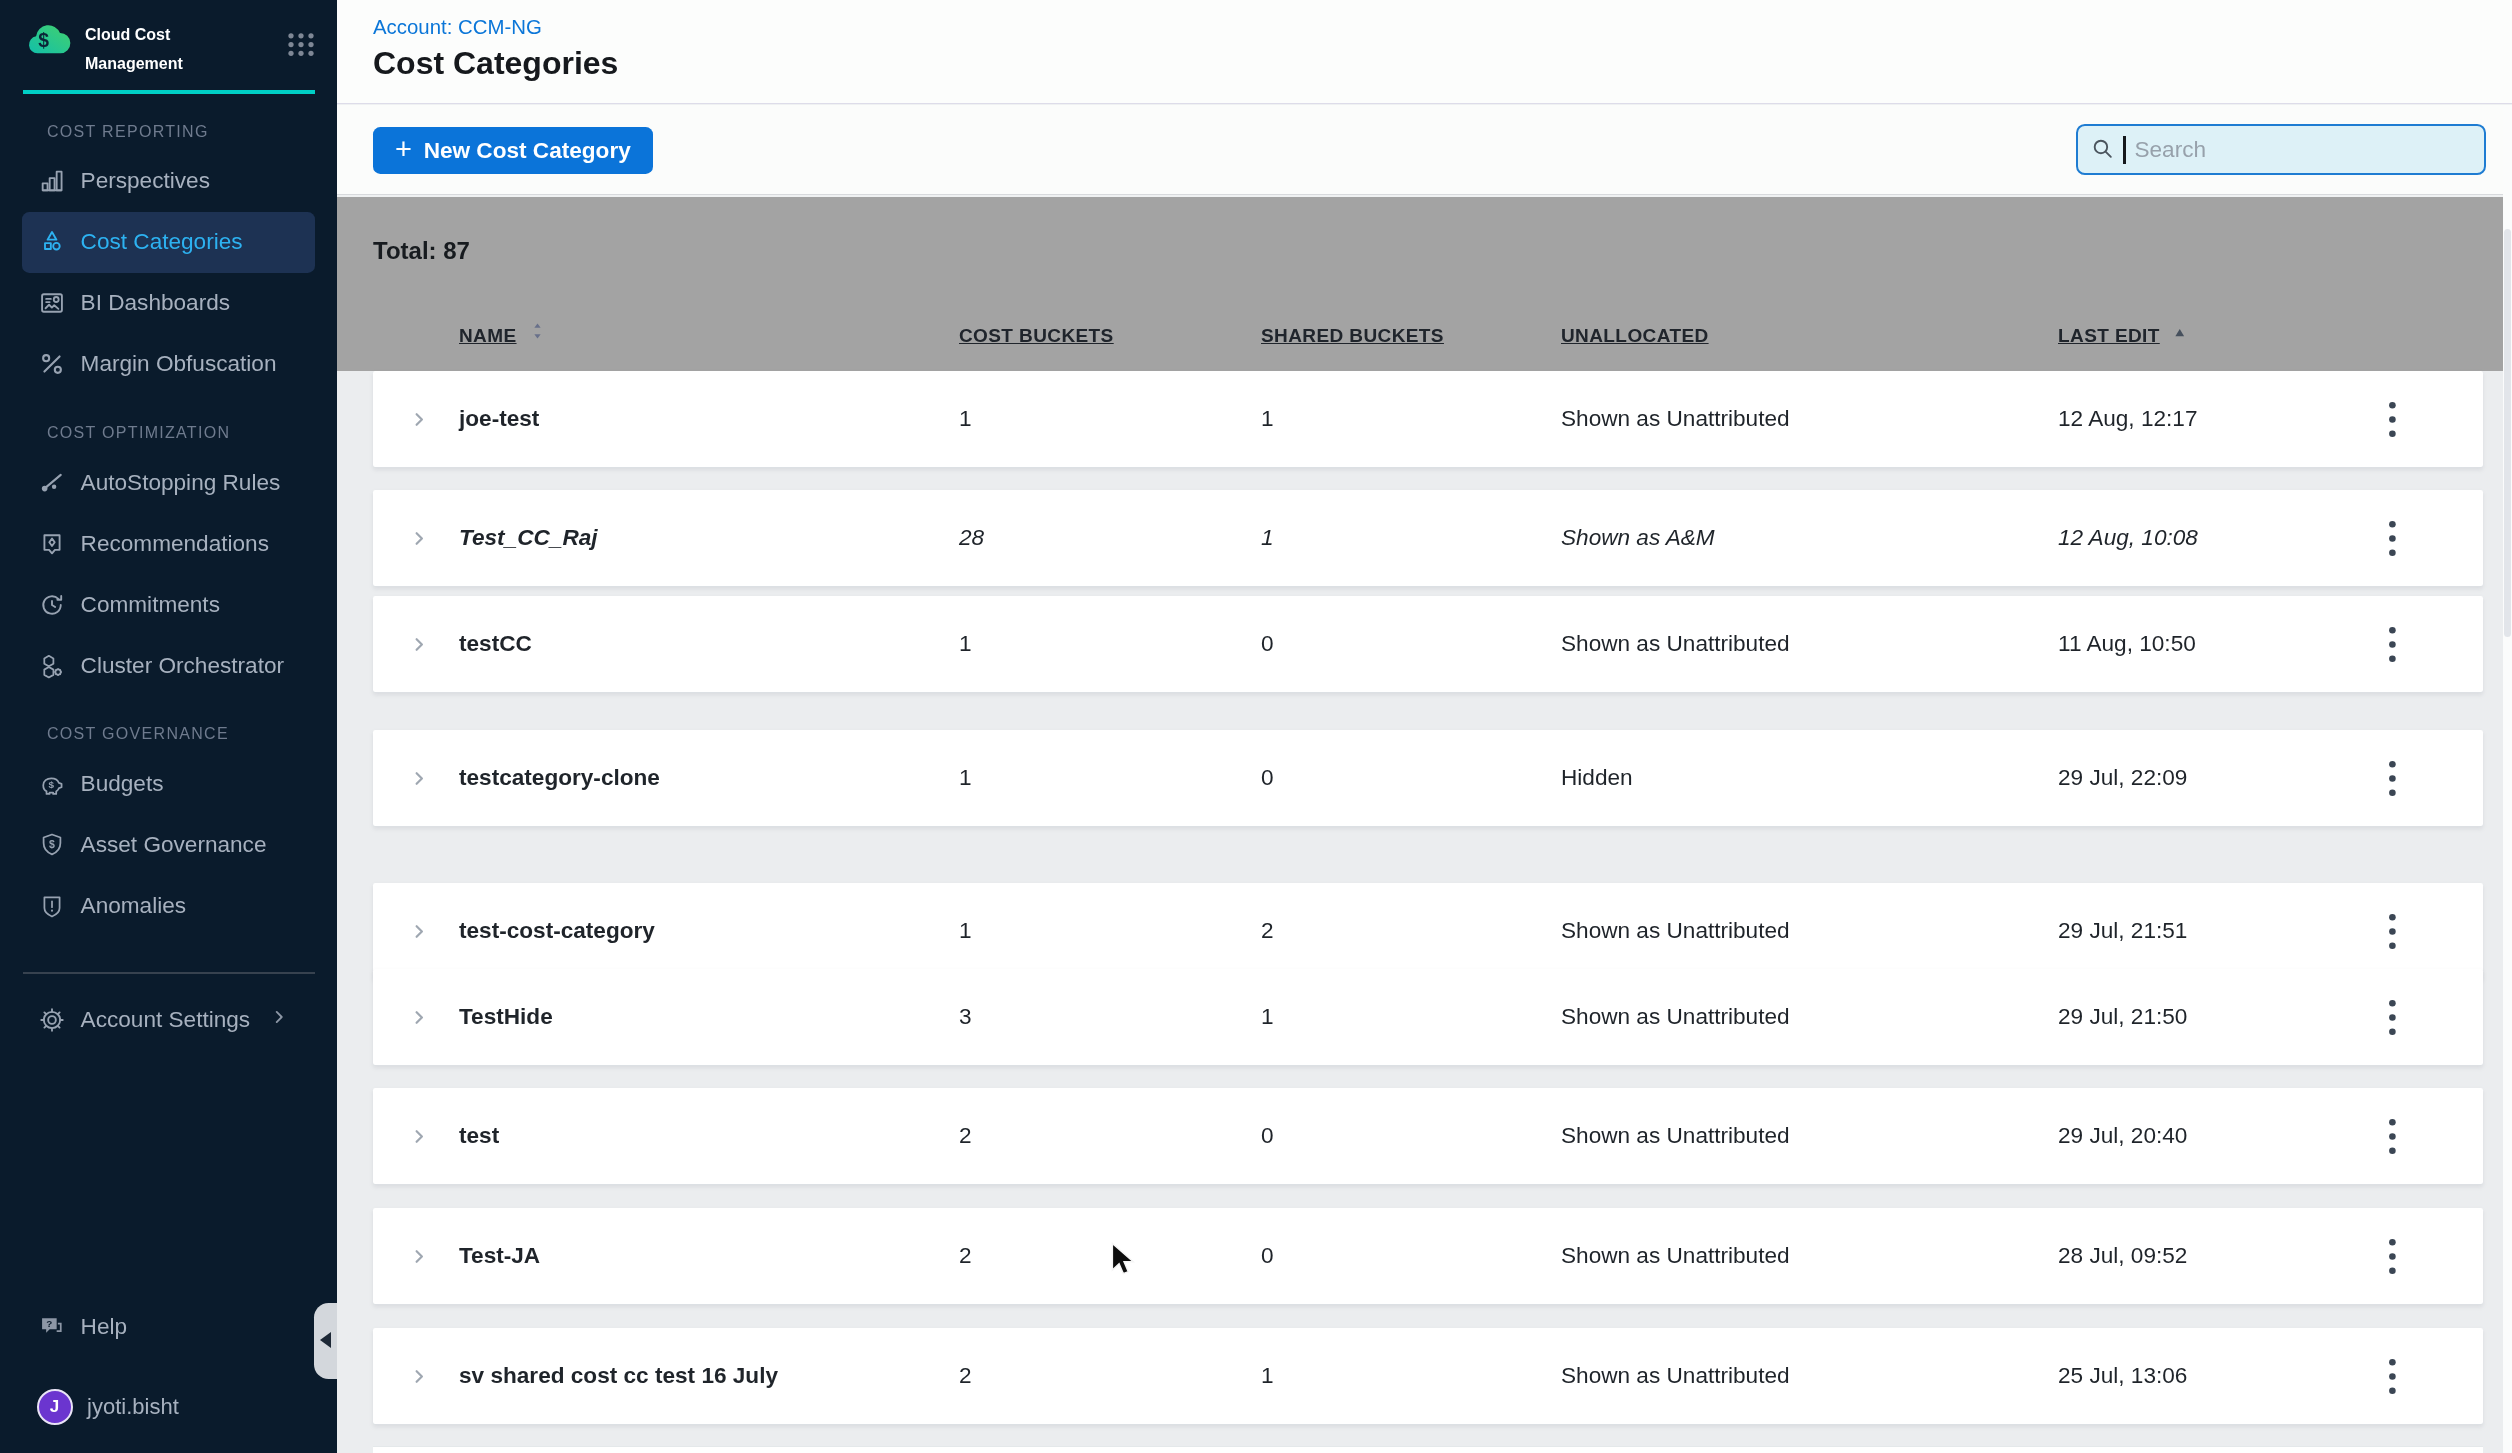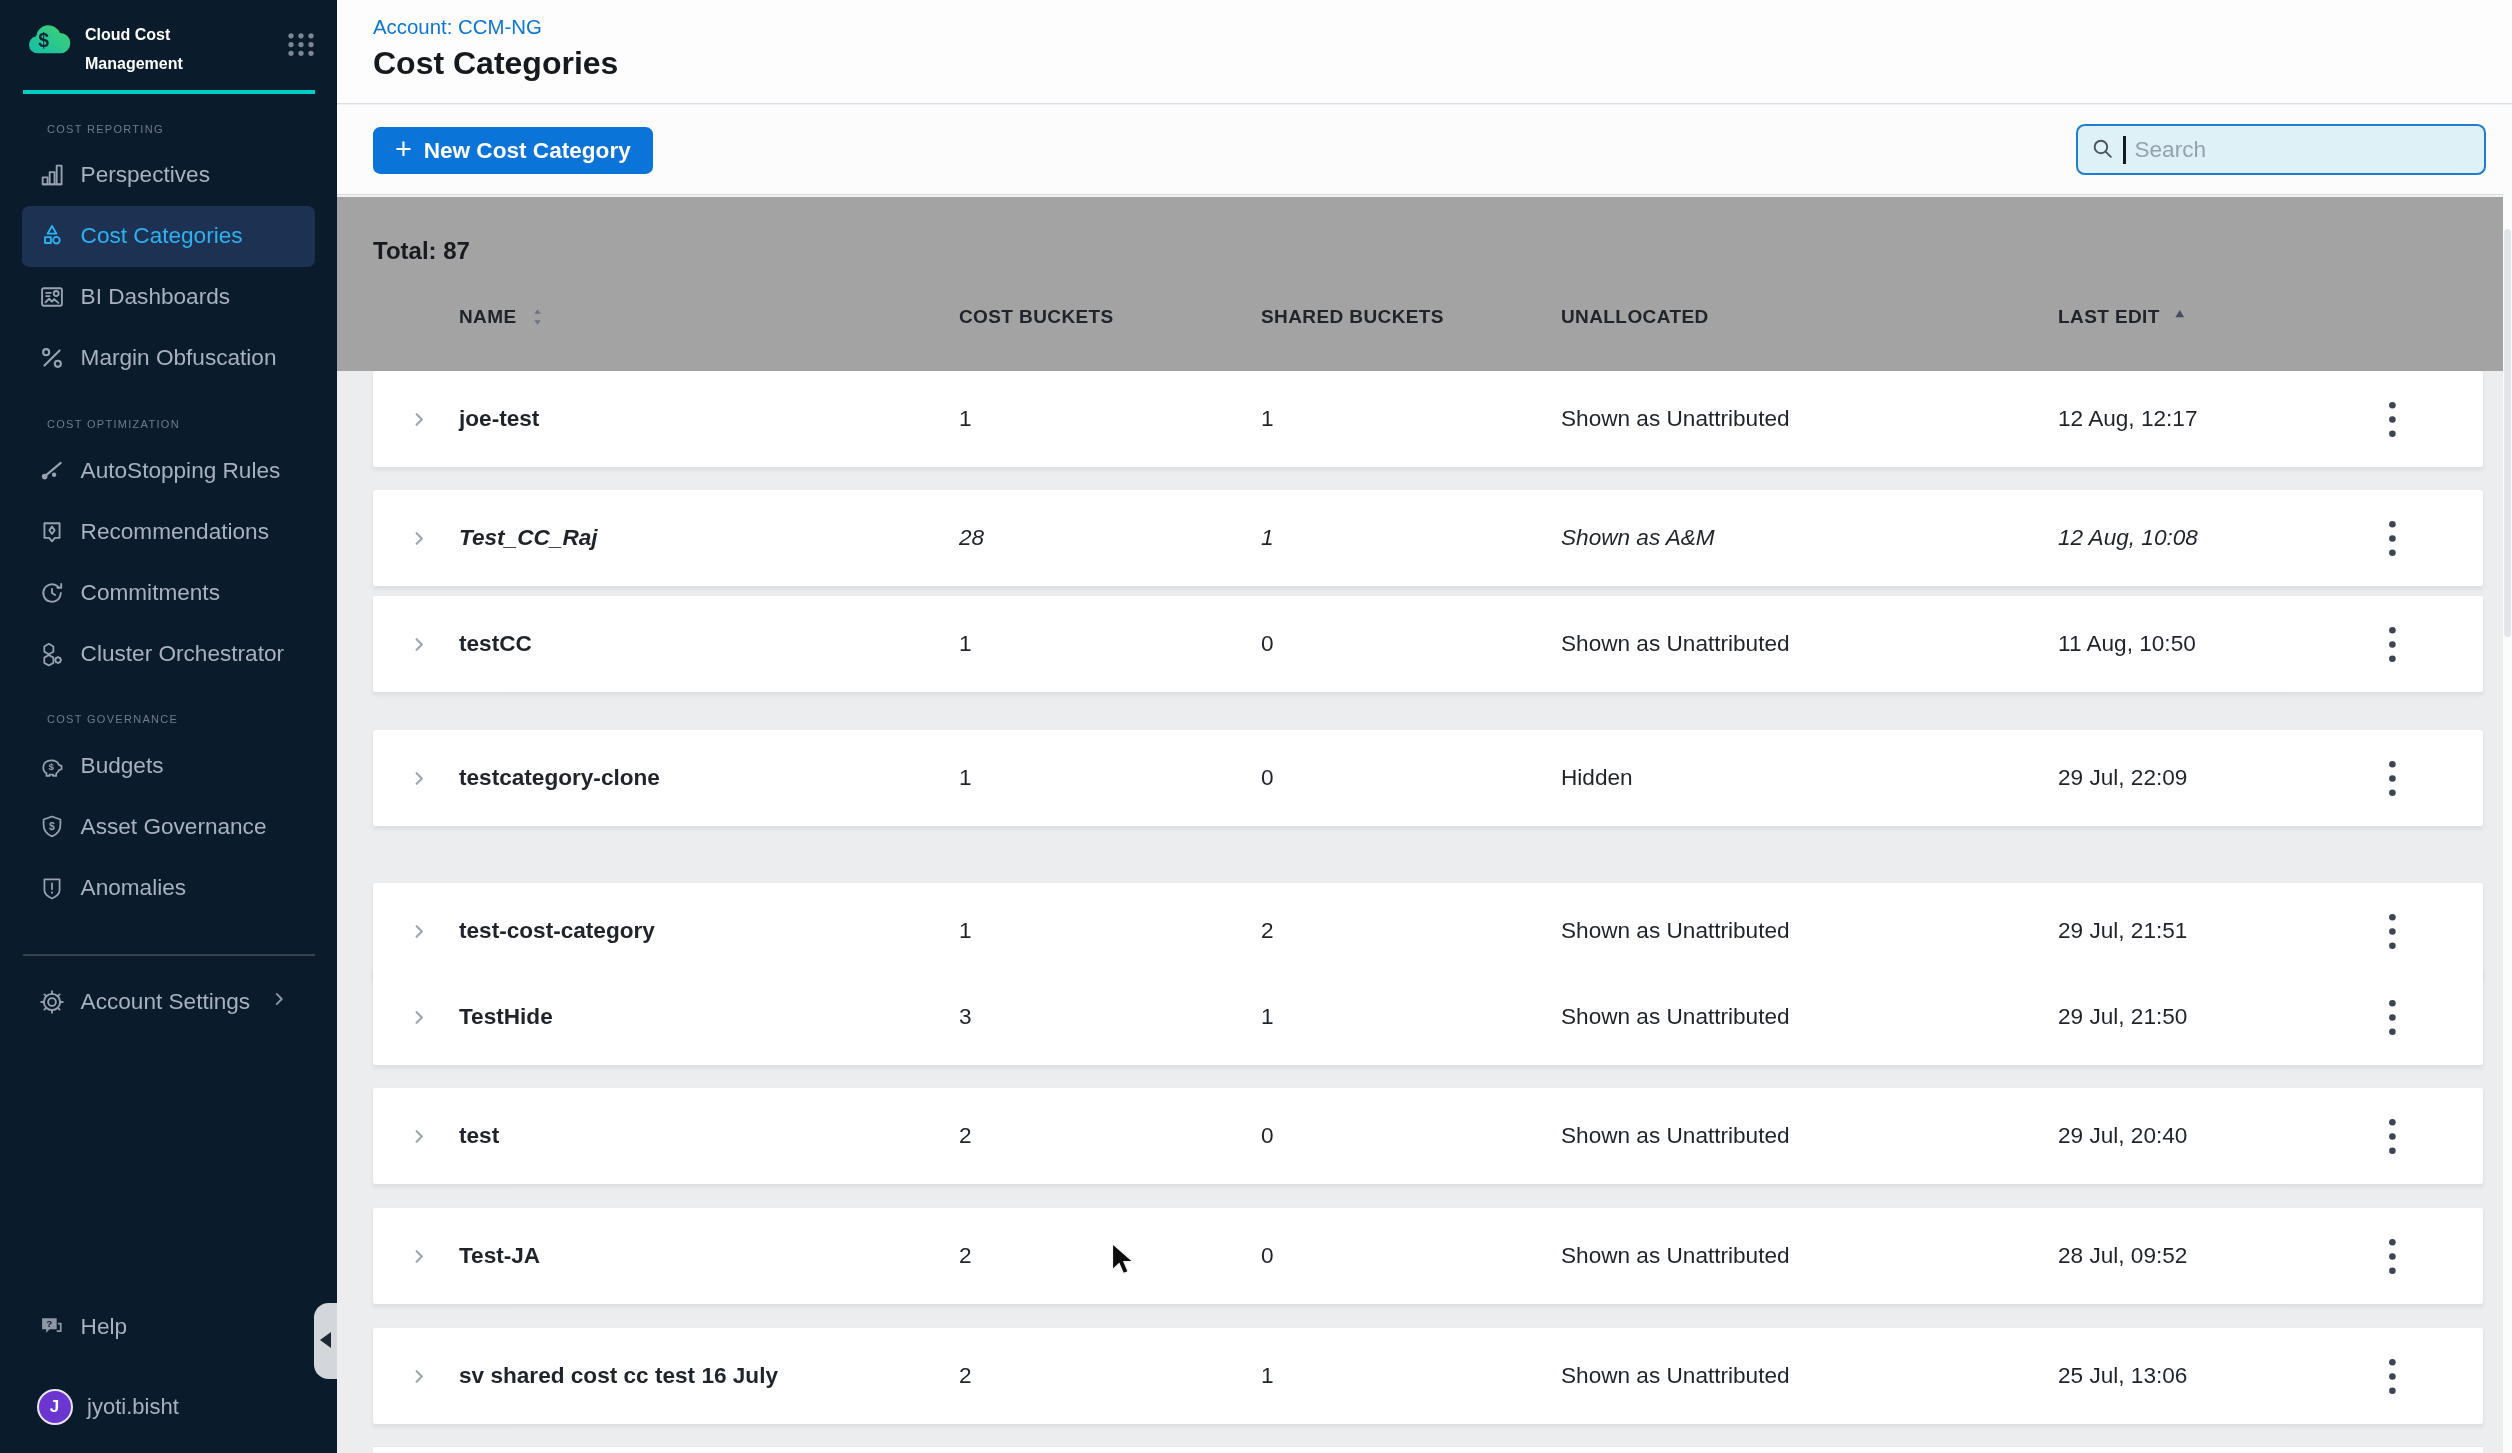--- a/index.html
+++ b/index.html
@@ -19,21 +19,21 @@
   .teal-rule { height:3.6px; background:#00cfc6; margin:11.7px 22px 0 23px; }
   .nav { margin-top:21px; }
   .nav-item {
     height:61px; margin:0 22px; padding-left:16px; border-radius:7.3px;
     display:flex; align-items:center; gap:14.6px; font-size:22.6px; color:#a7b1bf; cursor:pointer;
   }
   .nav-item .nicon { width:28px; height:28px; display:flex; align-items:center; justify-content:center; color:#97a2b1; }
   .nav-item.active { background:#1d3253; color:#2db2f1; }
   .nav-item.active .nicon { color:#2db2f1; }
   .section-label {
-    font-size:11px; letter-spacing:1.3px; color:#6f7b8e; margin:29px 0 10.2px 47px; font-weight:400;
+    font-size:16px; letter-spacing:1.3px; color:#6f7b8e; margin:29px 0 10.2px 47px; font-weight:400;
   }
   .side-divider { height:1.5px; background:#37424f; margin:36px 22px 16px 23px; }
   .chev-right { margin-left:auto; margin-right:25px; color:#8d97a6; }
   .bottom-abs { position:absolute; left:0; right:0; }
   .help-row { top:1296px; }
   .user-row { top:1374px; height:66px; }
   .avatar {
     width:36px; height:36px; border-radius:50%; background:#6b35cf; border:2.2px solid #e9e3f6;
     color:#ffffff; font-size:17px; font-weight:700; display:flex; align-items:center; justify-content:center;
     margin-left:-1.5px;
@@ -76,22 +76,22 @@
     flex:1; background:transparent; border:none; outline:none;
     font-family:inherit; font-size:22.6px; color:#1c2127; min-width:0;
   }
   .search-input::placeholder { color:#97a1ab; opacity:1; }
   
   .content { position:absolute; left:0; top:197px; right:0; bottom:0; background:#a3a3a3; }
   .rows-zone { position:absolute; left:0; top:174px; right:0; bottom:0; background:#ebedef; }
   .total { position:absolute; left:36px; top:40px; font-size:24px; font-weight:700; color:#171b1f; }
   .thead { position:absolute; left:36px; top:109px; width:2110px; height:41px; }
   .th {
-    position:absolute; top:0; height:41px; display:flex; align-items:flex-start; gap:11.7px;
-    font-size:19px; font-weight:700; letter-spacing:0.4px; color:#20252c; cursor:pointer;
+    position:absolute; top:0; height:41px; display:flex; align-items:flex-end; gap:11.7px;
+    font-size:19px; font-weight:700; letter-spacing:0.4px; color:#20252c; cursor:pointer;text-decoration:underline;
   }
   .row {
     position:absolute; left:36px; width:2110px; height:96px; background:#ffffff;
     border-radius:2.2px; box-shadow:0 0.7px 0 #dde1e5, 0 2.2px 4.4px rgba(96,97,112,0.12);
     cursor:pointer;
   }
   .cell { position:absolute; top:50%; transform:translateY(-50%); font-size:22.6px; color:#1f242a; white-space:nowrap; }
   .c-exp   { left:28px;  width:36px; height:36px; display:flex; align-items:center; justify-content:center; }
   .c-name  { left:86px; font-weight:700; }
   .c-cb    { left:586px; }

